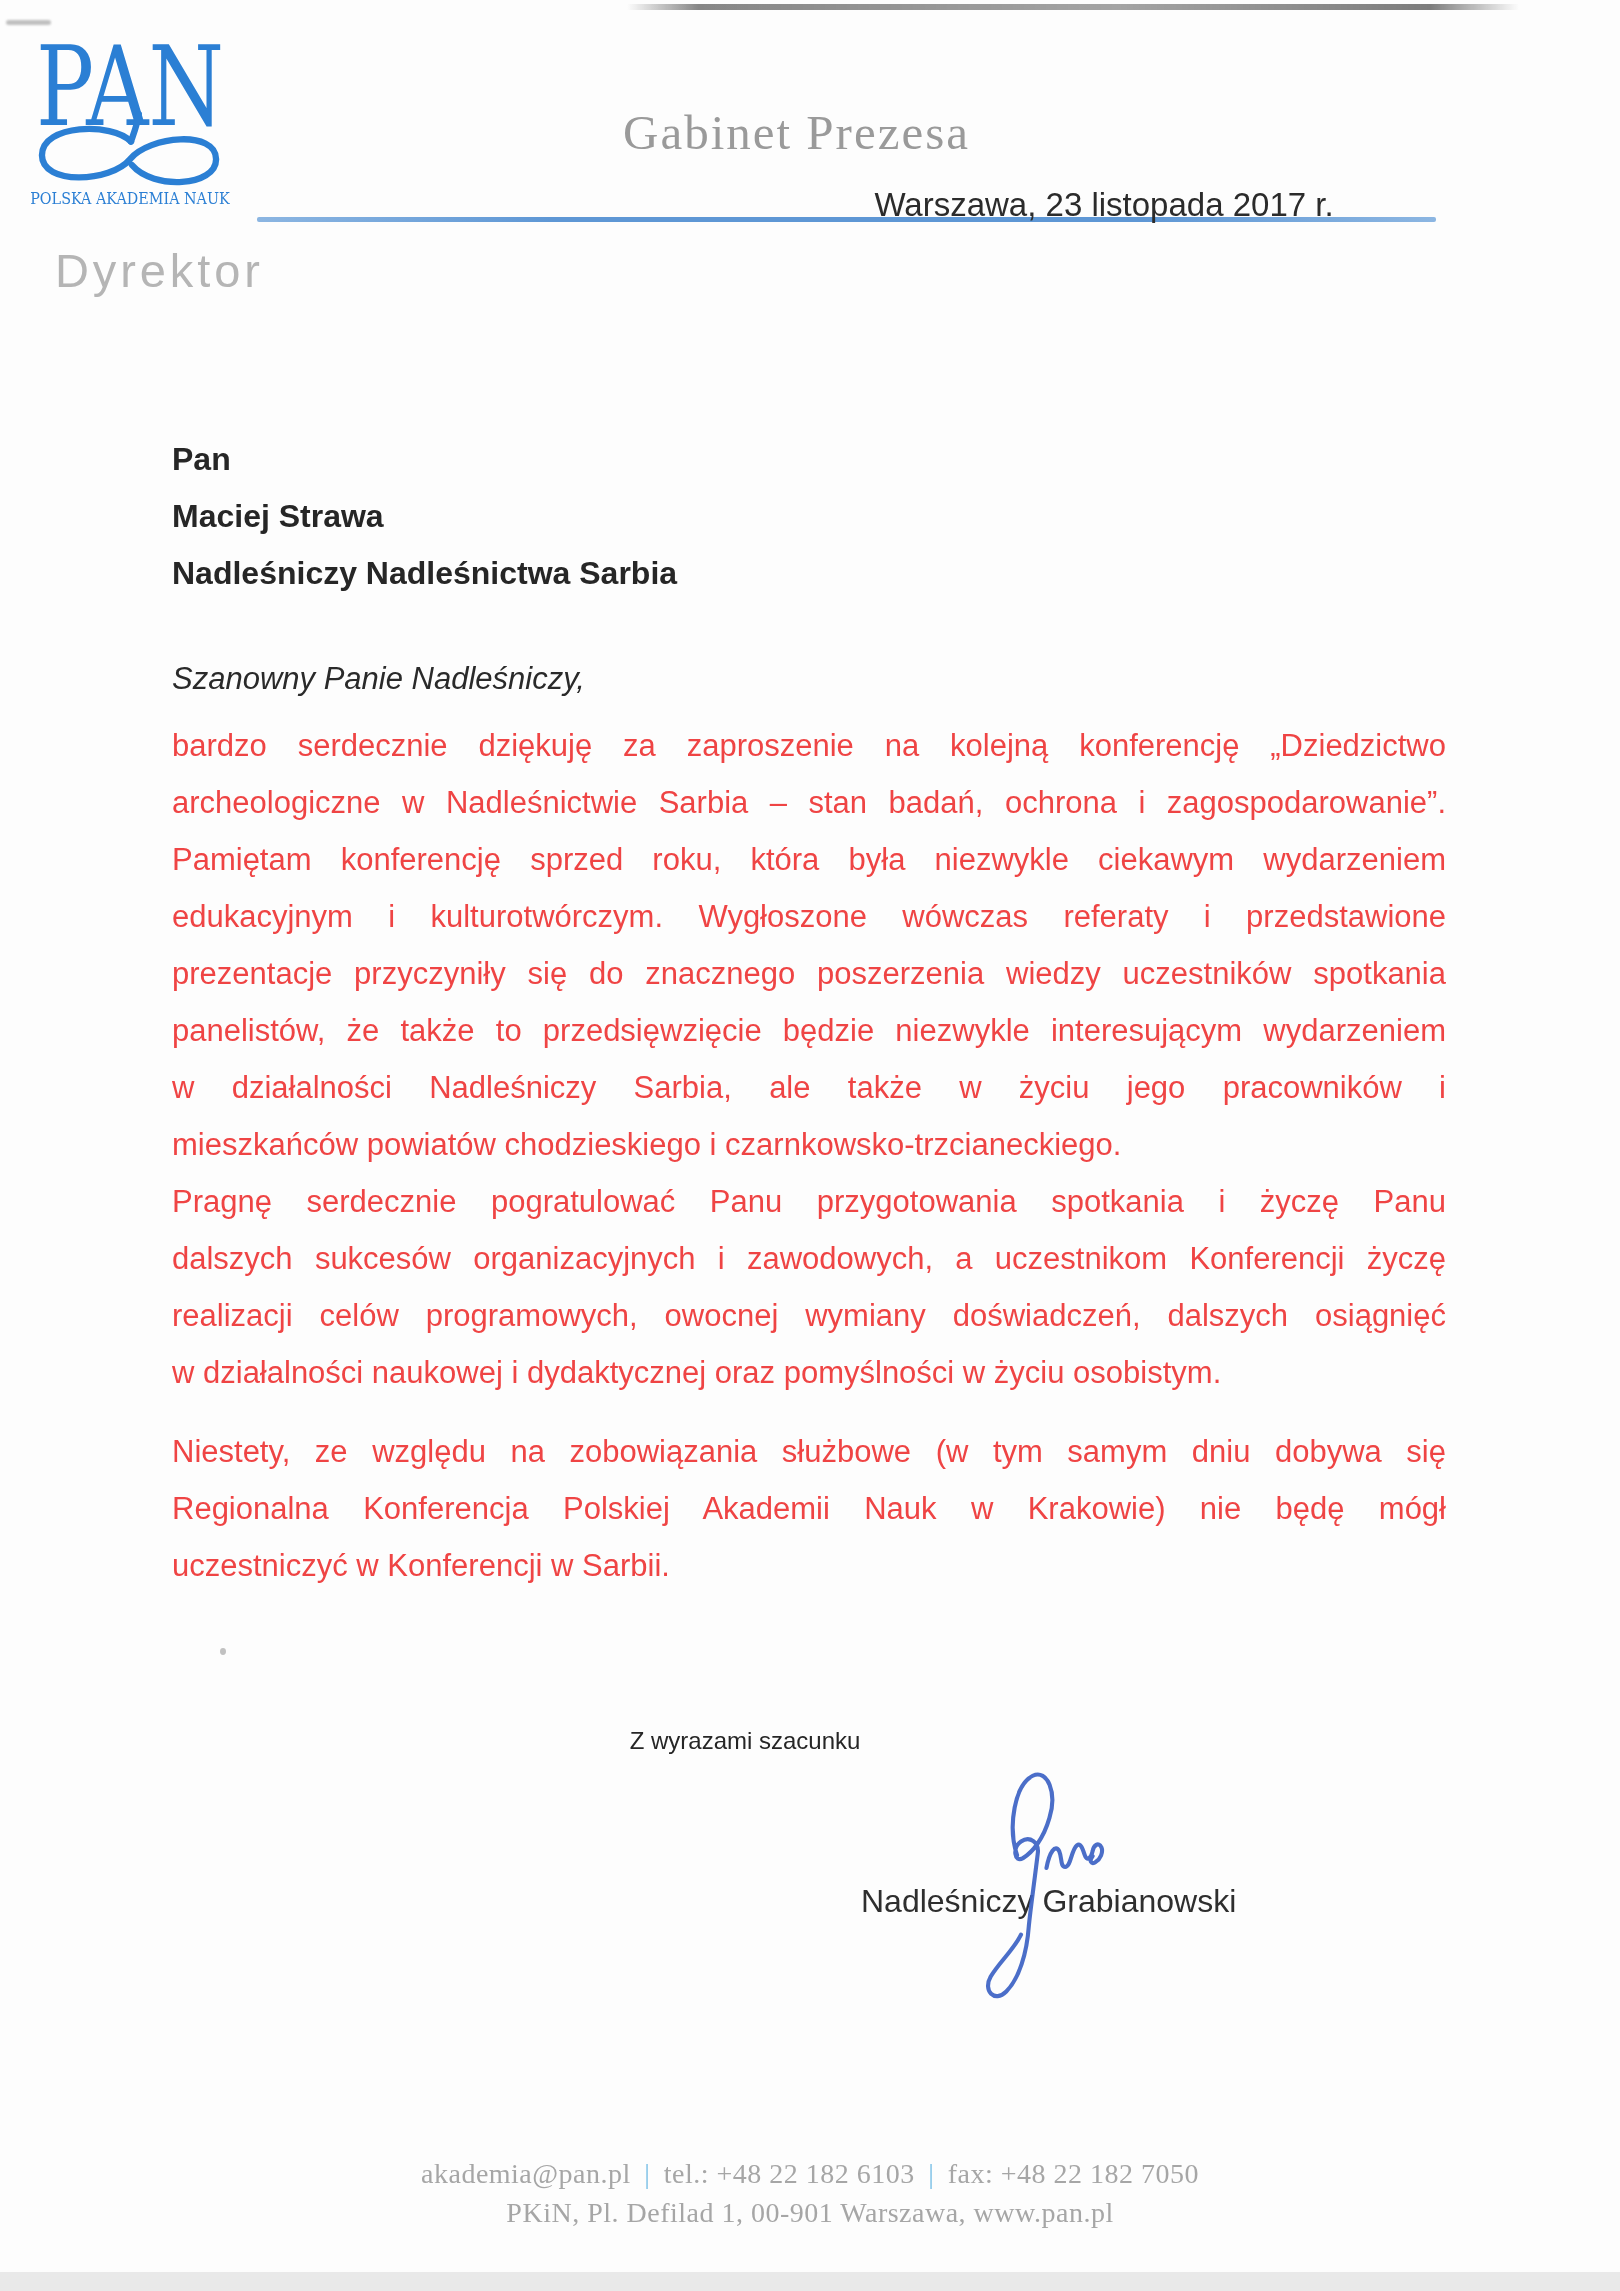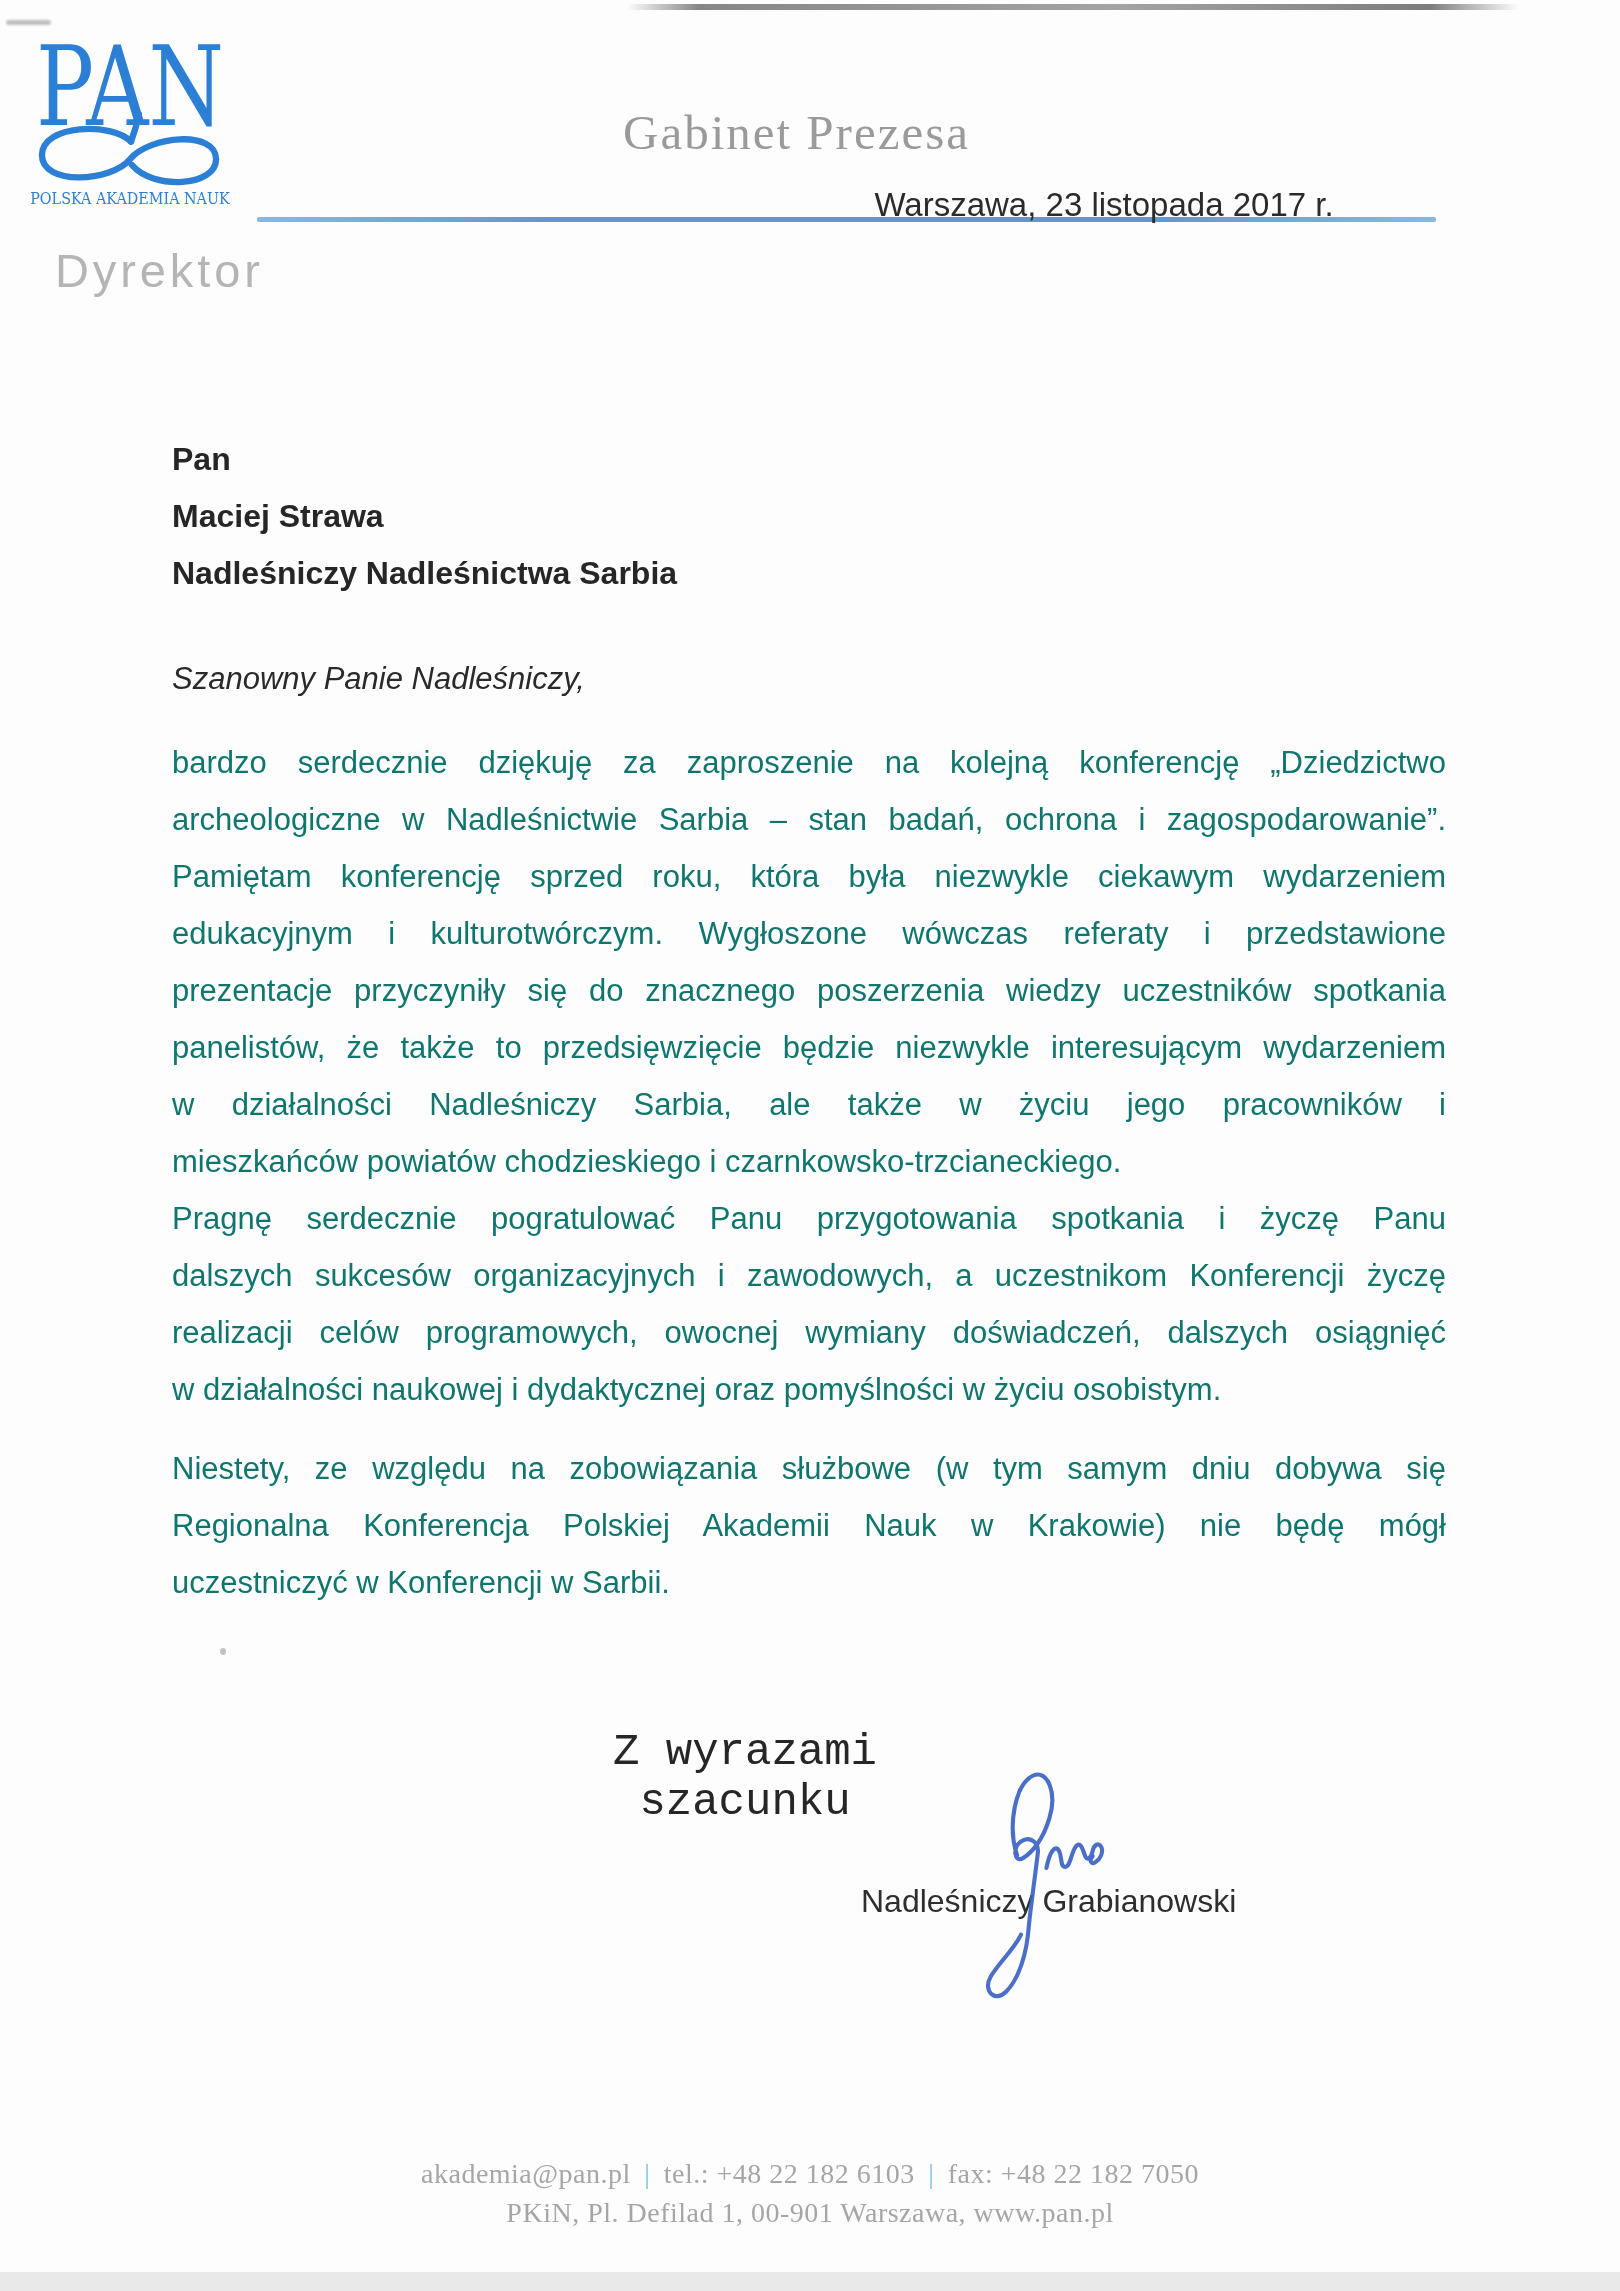--- a/index.html
+++ b/index.html
@@ -47,33 +47,33 @@
   .recipient{
     position:absolute;left:172px;top:431px;
     font-weight:bold;font-size:32px;line-height:57px;color:#262626;
   }
   
   .salutation{
     position:absolute;left:172px;top:661px;
     font-style:italic;font-size:31px;color:#2a2a2a;
   }
   .letter-body{
-    position:absolute;left:172px;top:734px;width:1274px;
-    font-size:31px;color:#0f766e;
+    position:absolute;left:172px;top:717px;width:1274px;
+    font-size:31px;color:#ef4444;
   }
   .letter-body .line{
     height:57px;line-height:57px;white-space:nowrap;
     text-align:justify;text-align-last:justify;text-justify:inter-word;
   }
   .letter-body .line.last{text-align-last:left;}
   .letter-body .para.gap{margin-top:21.6px;}
   
   .closing{
     position:absolute;left:549px;top:1727px;width:392px;text-align:center;
-    font-size:44px;color:#262626;font-family:Liberation Mono, monospace;
+    font-size:24px;color:#262626;
   }
   .signer{
     position:absolute;left:861px;top:1883px;font-size:32px;color:#2e2e2e;
     white-space:nowrap;z-index:1;
   }
   .signature-svg{position:absolute;left:919px;top:1757px;z-index:2;}
   
   .footer{
     position:absolute;left:0;top:2158px;width:1620px;text-align:center;
     font-family:"Liberation Serif","DejaVu Serif",serif;

